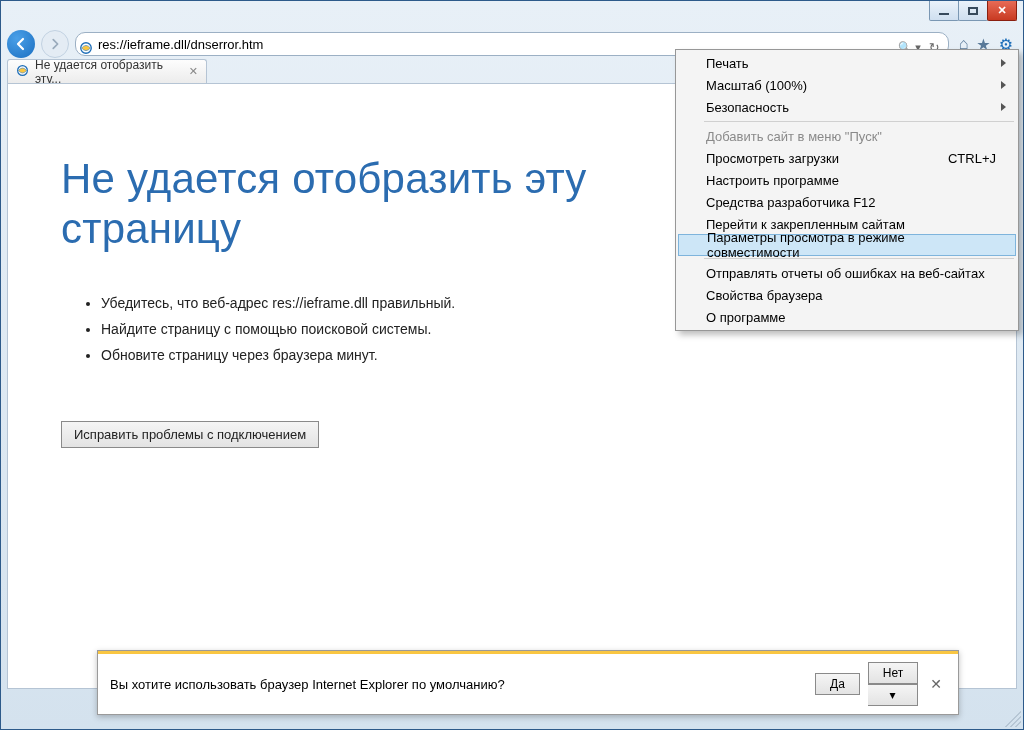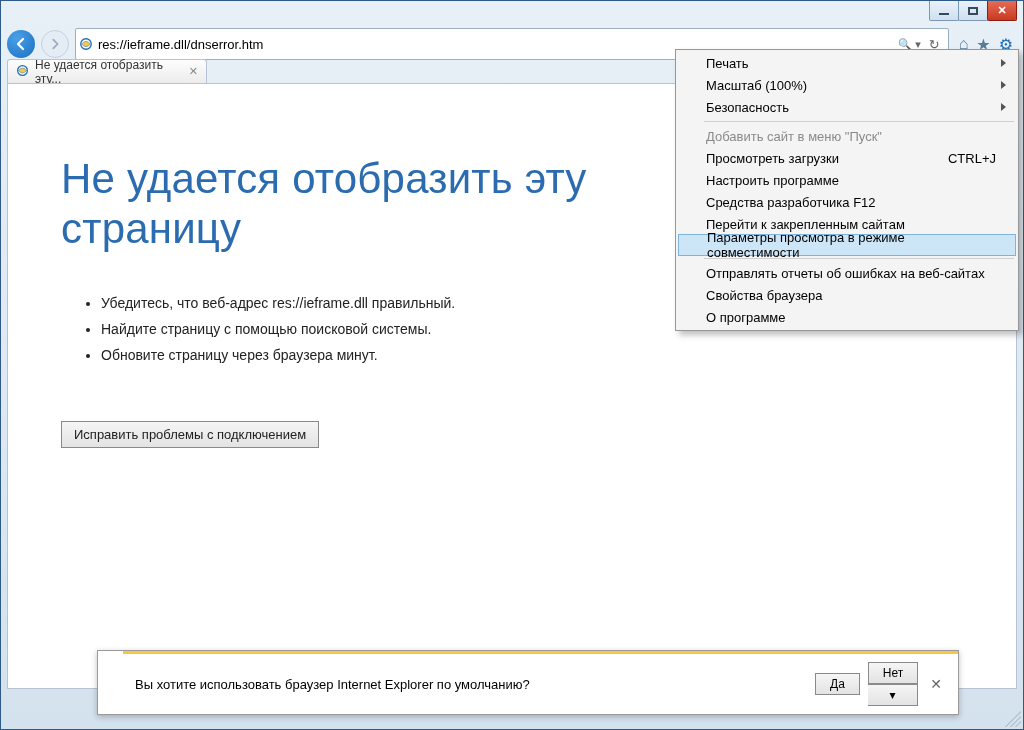--- a/index.html
+++ b/index.html
@@ -42,23 +42,23 @@
     display:flex; align-items:center; justify-content:center;
   }
   .nav-back {
     background: radial-gradient(circle at 35% 30%, #4aa0e8, #1b6fc1);
     color:#fff; font-size:16px;
   }
   .nav-fwd {
     background: #e4ecf4; border:1px solid #c2d2e2; color:#9ab; font-size:14px;
   }
   .addr-wrap {
-    flex:1; display:flex; align-items:center;
-    background:#fff; border:1px solid #9cb0c4; height:32px;
-    border-radius:2px;
+    flex:1; display:flex; align-items:flex-end;
+    background:#fff; border:1px solid #9cb0c4; height:24px;
+    border-radius:10px;
   }
   .addr-icon {
     width:20px; display:flex; align-items:center; justify-content:center; font-size:13px; color:#1c6db8;
   }
   .addr-input {
     flex:1; border:none; outline:none; font-size:13px; height:100%; padding:0 2px;
   }
   .addr-right { display:flex; align-items:center; gap:8px; padding:0 8px; color:#666; font-size:13px;}
   .addr-right span { cursor:default; }
   .toolbar-icons { display:flex; align-items:center; gap:8px; padding:0 4px; color:#5a7a99; font-size:16px;}
@@ -119,21 +119,20 @@
     position:absolute; right:10px; top:50%; transform:translateY(-50%);
     width:0;height:0; border-top:4px solid transparent;border-bottom:4px solid transparent;border-left:5px solid #555;
   }
   .menu-shortcut { position:absolute; right:20px; color:#000; }
 
   
   .infobar {
     position:absolute; left:96px; right:64px; bottom:14px;
     background:#fff; border:1px solid #9a9a9a;
     box-shadow:0 2px 6px rgba(0,0,0,0.25);
-    padding-left:25px;
   }
   .infobar-top { height:3px; background:#f9c642; }
   .infobar-body {
     display:flex; align-items:center; justify-content:space-between;
     padding:8px 12px; font-size:13px;
   }
   .infobar-btns { display:flex; align-items:center; gap:8px;}
   .ib-btn {
     background:linear-gradient(to bottom,#f5f5f5,#e3e3e3);
     border:1px solid #8a8a8a; padding:3px 14px; font-size:12px;

